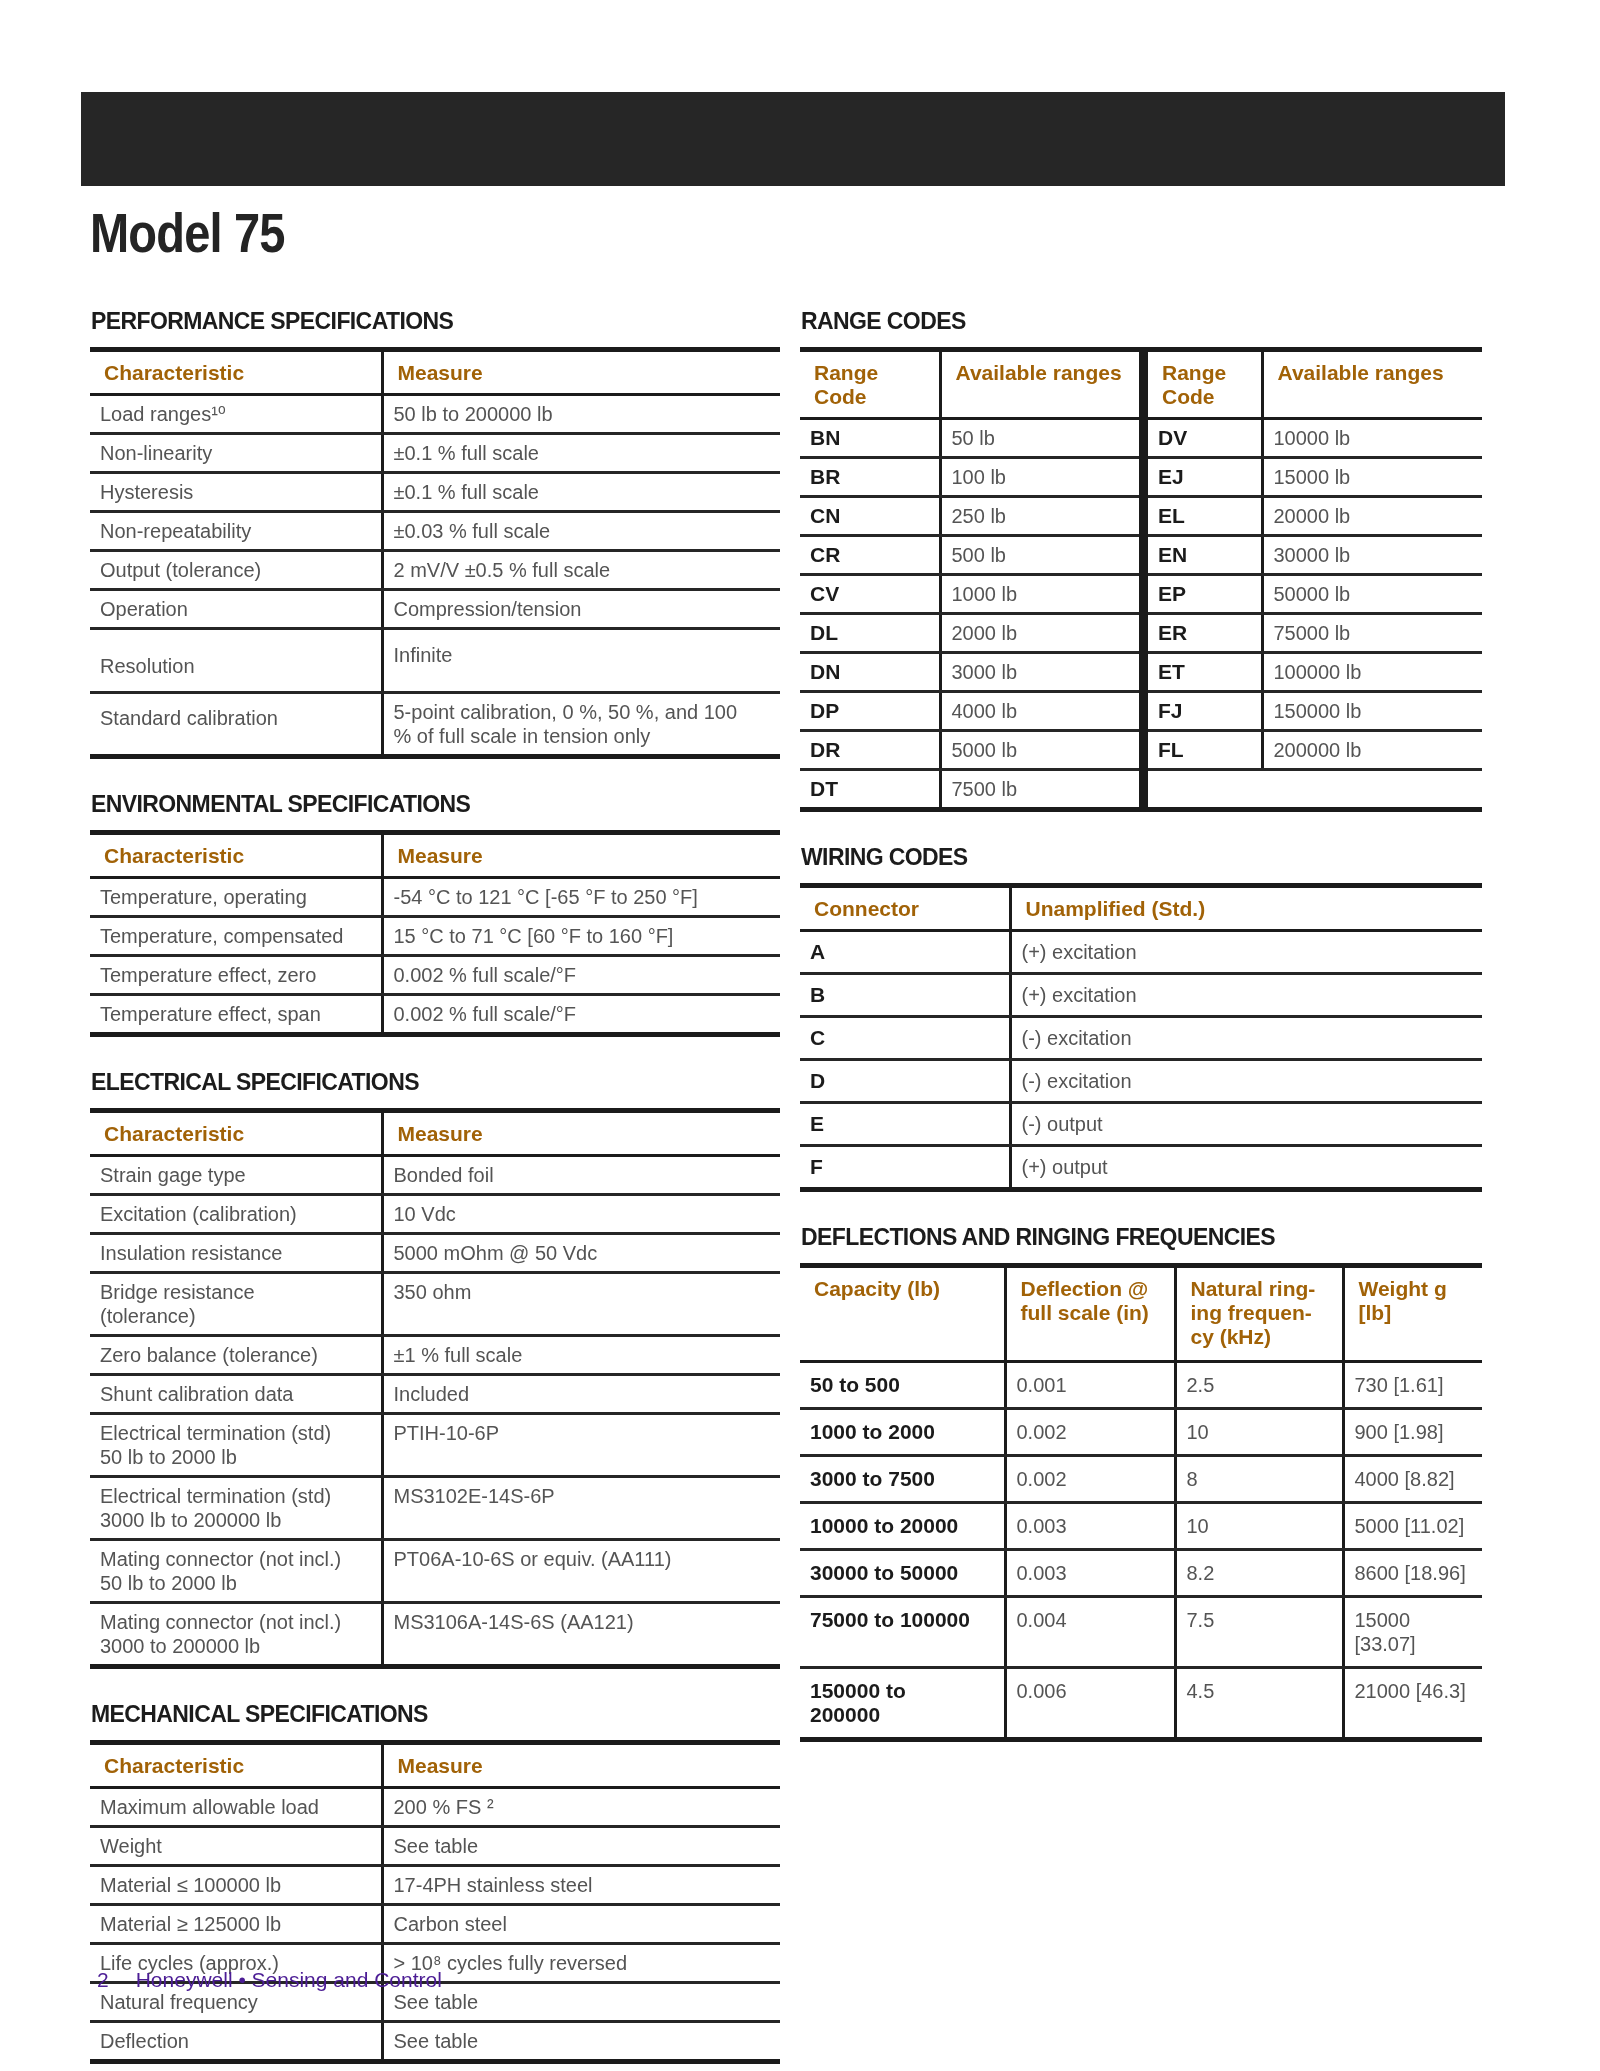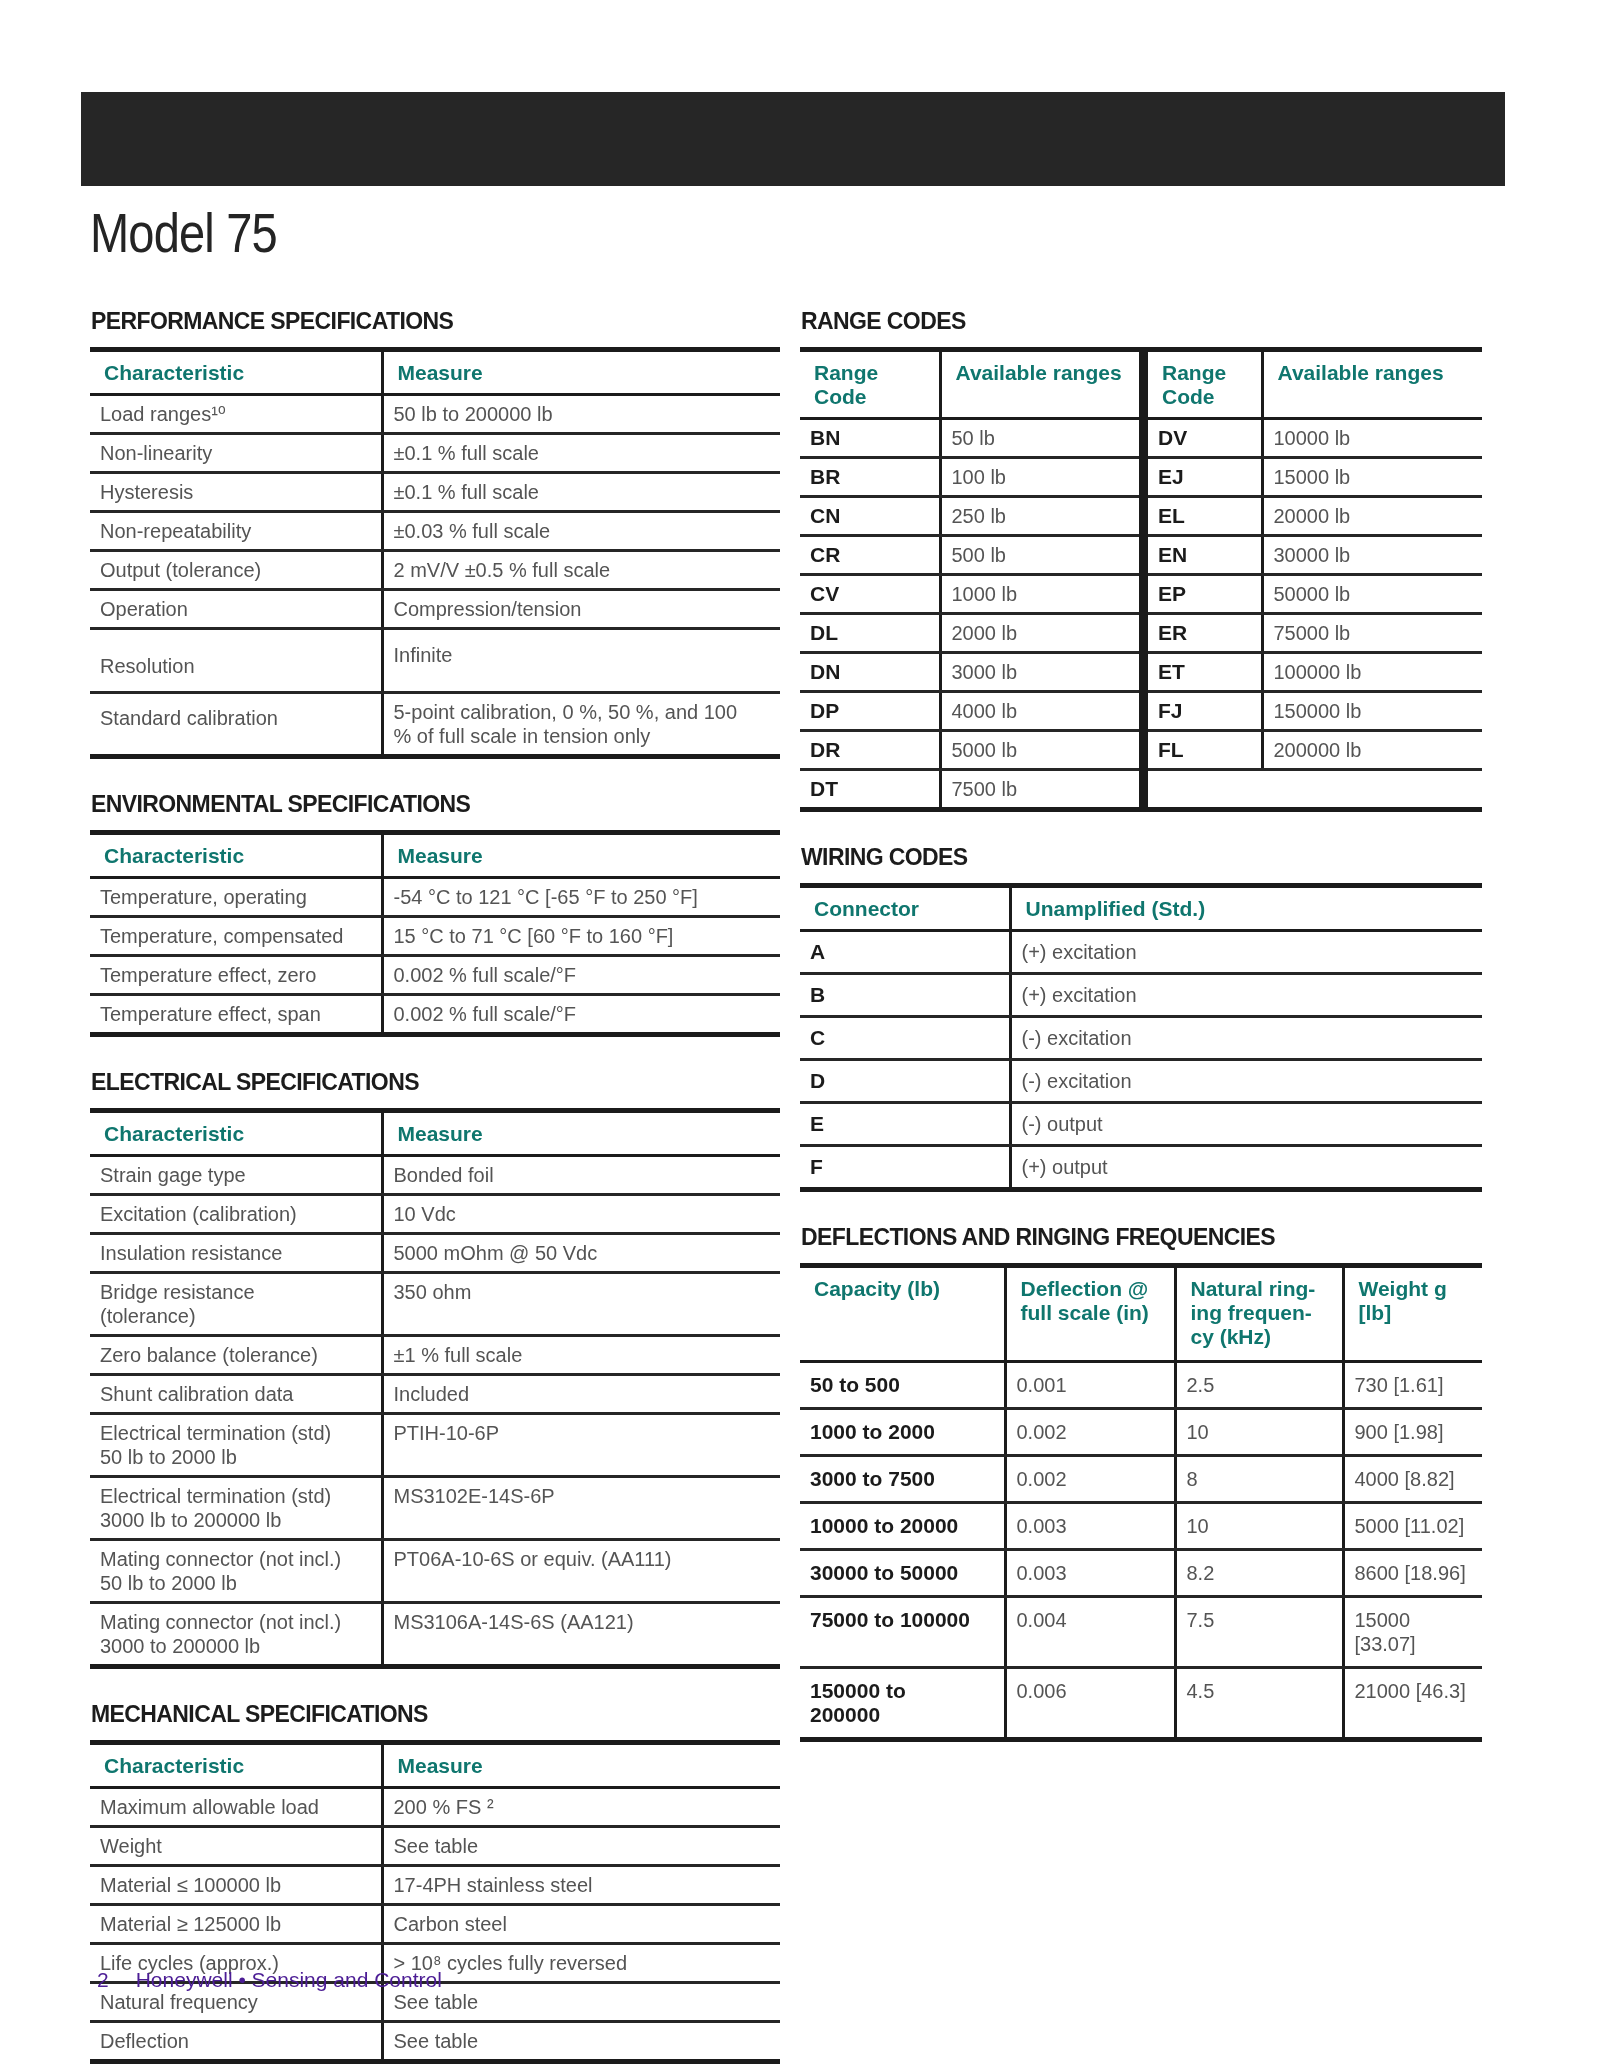--- a/index.html
+++ b/index.html
@@ -8,39 +8,39 @@
     width:1600px; height:2071px; position:relative;
     font-family:"Liberation Sans","DejaVu Sans",sans-serif;
     color:#1b1b1b; overflow:hidden;
   }
   .top-bar {
     position:absolute; left:81px; top:92px; width:1424px; height:94px;
     background:#262626;
   }
   .page-title {
     position:absolute; left:90px; top:204px;
-    font-size:56px; font-weight:normal; color:#242424; letter-spacing:-1px;
+    font-size:56px; font-weight:bold; color:#242424; letter-spacing:-1px;
     line-height:1.05; white-space:nowrap;
   }
   .page-title .squeeze { display:inline-block; transform:scaleX(0.84); transform-origin:0 50%; }
   .columns {
     position:absolute; left:90px; top:308px; width:1415px;
     display:flex; gap:20px;
   }
   .col-left  { width:690px; flex:0 0 690px; }
   .col-right { width:682px; flex:0 0 682px; }
   .section-heading {
     font-size:23px; font-weight:bold; color:#1c1c1c;
     letter-spacing:-0.6px; margin:0 0 12px 1px; white-space:nowrap;
   }
   .section-heading.mt { margin-top:32px; }
   table { border-collapse:collapse; width:100%; table-layout:fixed; }
   table.tbl { border-top:5px solid #1b1b1b; border-bottom:5px solid #1b1b1b; }
   th {
-    font-size:21px; font-weight:bold; color:#0f766e; text-align:left;
+    font-size:21px; font-weight:bold; color:#a16207; text-align:left;
     padding:9px 8px 8px 14px; border-bottom:3px solid #1b1b1b;
     white-space:pre-line; line-height:24px; vertical-align:top;
     overflow:hidden;
   }
   td {
     font-size:20px; color:#545454;
     padding:6px 8px 6px 10px; border-bottom:3px solid #262626;
     white-space:pre-line; line-height:24px; vertical-align:top;
     overflow:hidden;
   }

